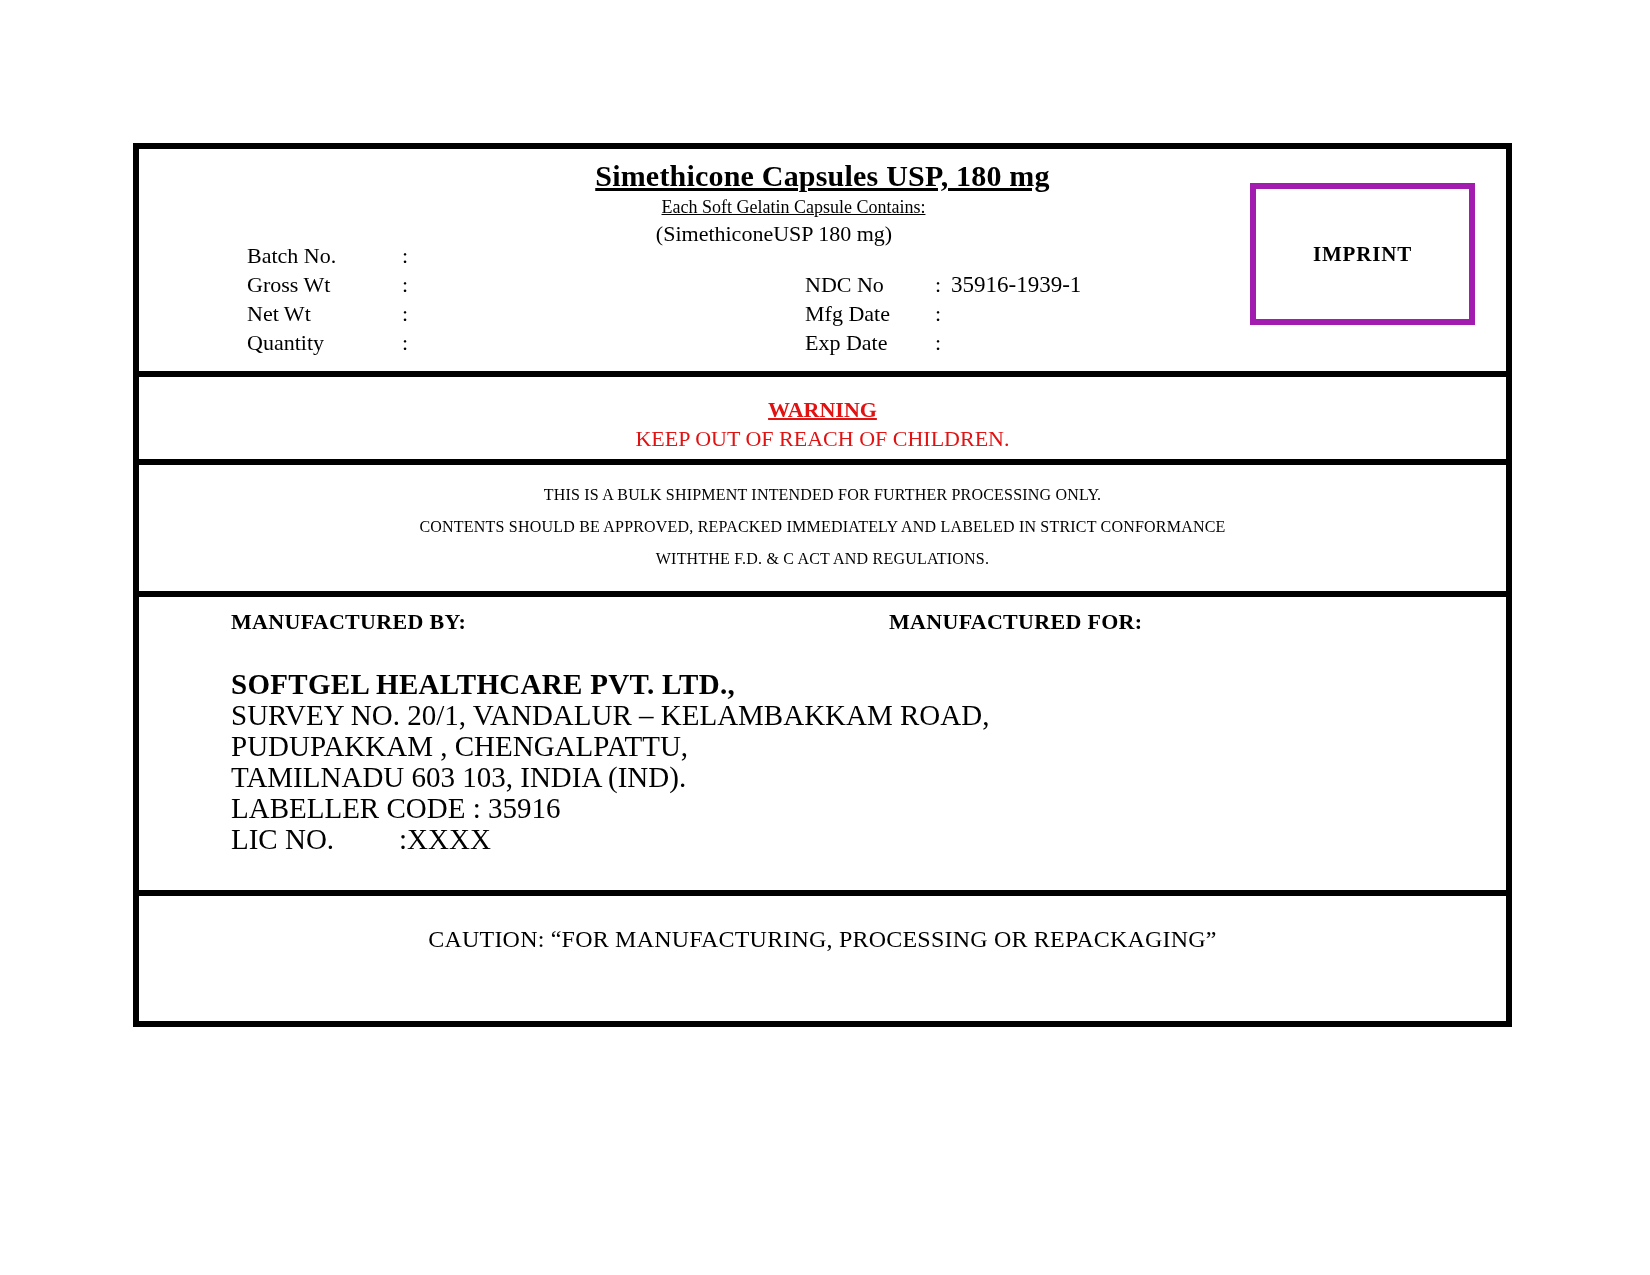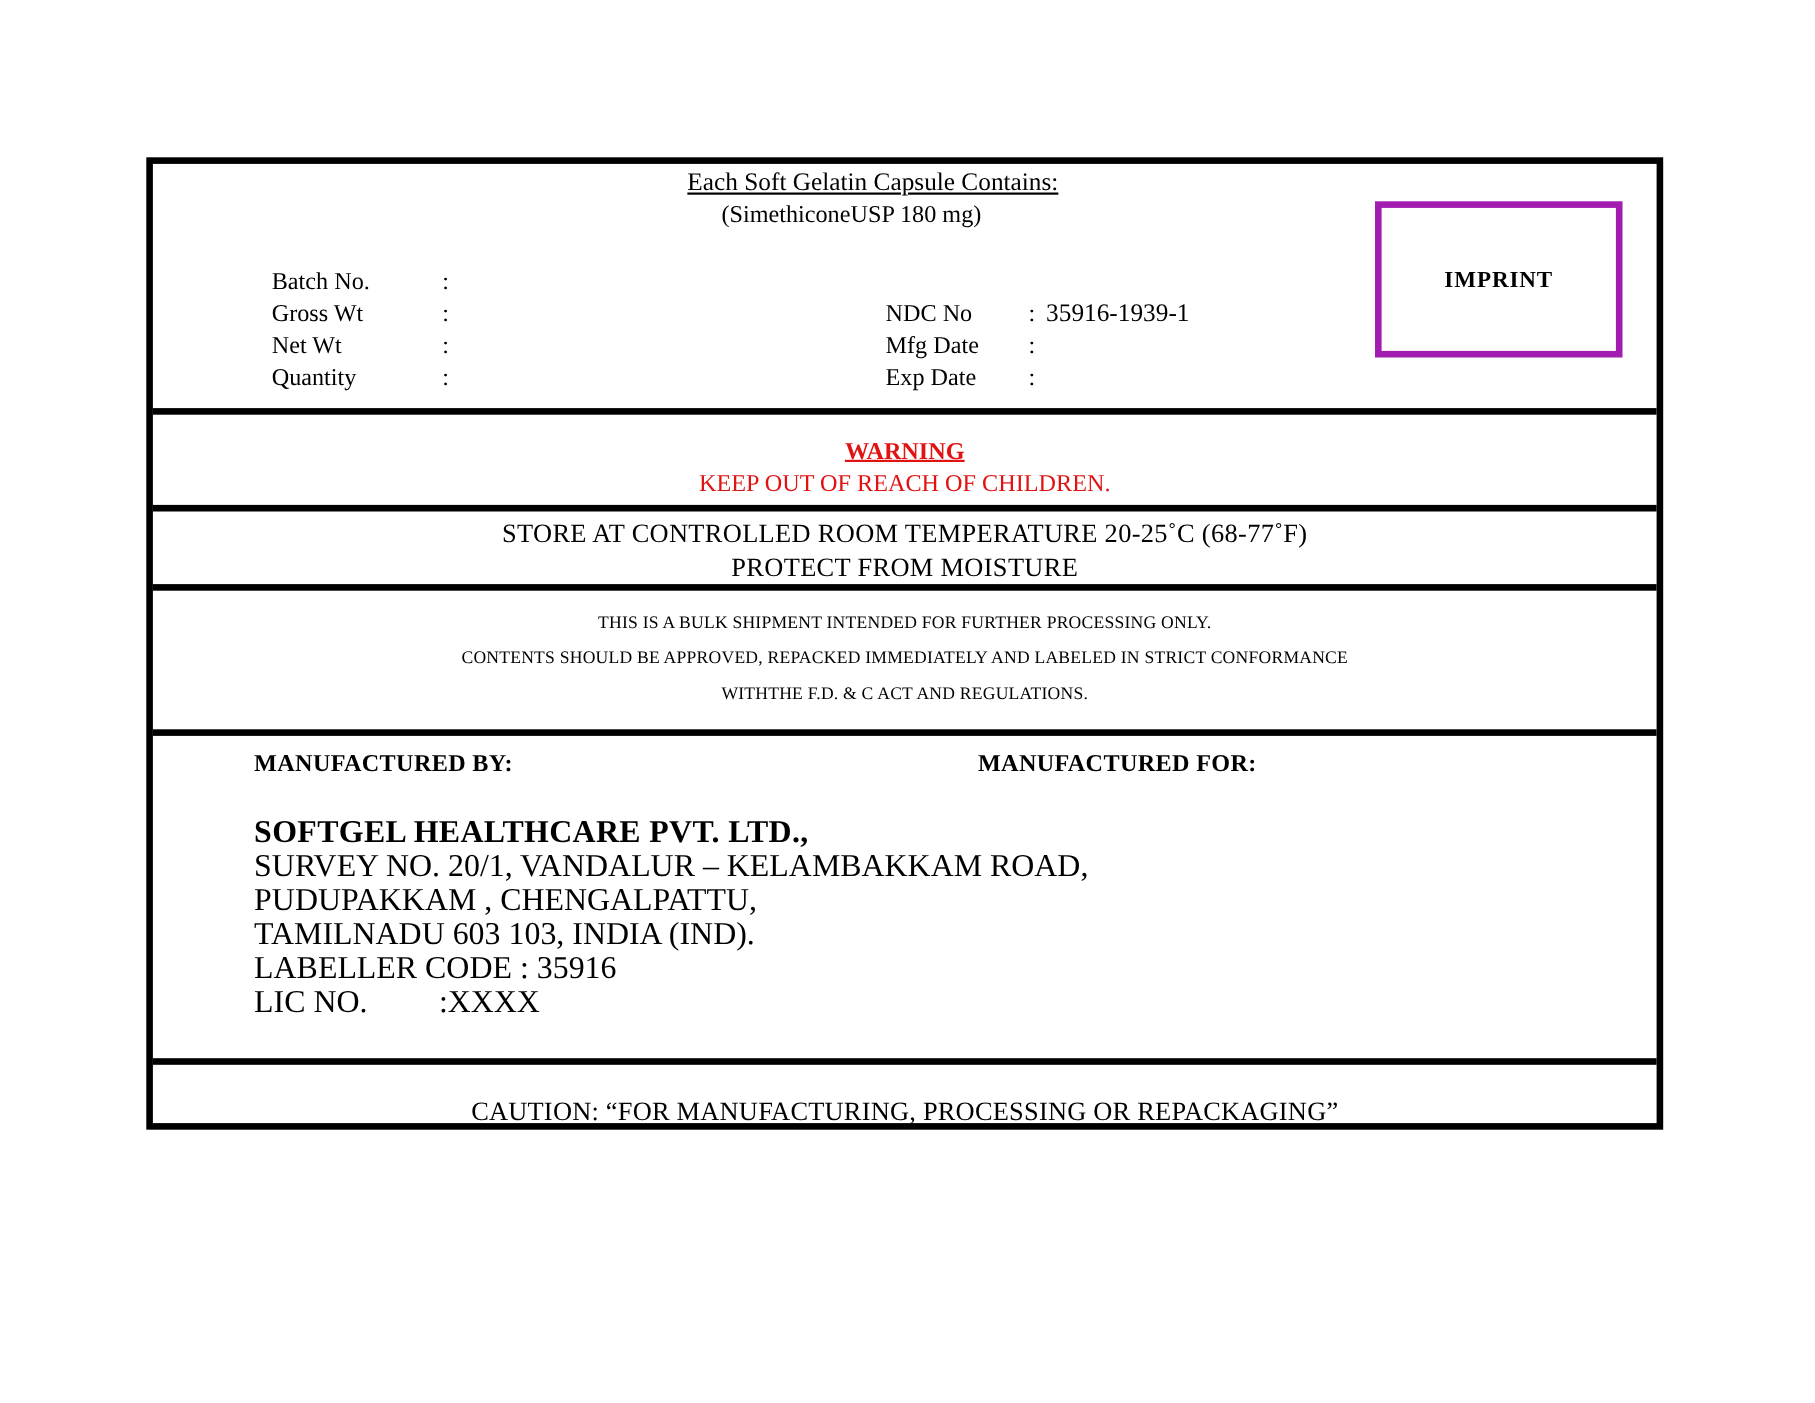--- a/index.html
+++ b/index.html
@@ -11,21 +11,21 @@
   .s1{height:228px;position:relative;}
   .s2{height:88px;text-align:center;padding-top:19px;}
   .s3{height:72px;text-align:center;padding-top:6px;}
   .s4{height:132px;text-align:center;padding-top:14px;}
   .s5{height:299px;position:relative;}
   .s6{height:53px;border-bottom:none;text-align:center;padding-top:12px;margin-top:18px;}
 
   .title-row{text-align:center;padding-top:10px;}
   .title{font-size:30px;font-weight:bold;text-decoration:underline;
          text-decoration-thickness:3px;letter-spacing:0.2px;}
-  .sub-row{text-align:center;padding-right:58px;margin-top:4px;font-size:23px;}
+  .sub-row{text-align:center;padding-right:58px;margin-top:4px;font-size:18px;}
   .sub-underline{text-decoration:underline;}
   .comp-row{text-align:center;padding-right:97px;margin-top:3px;font-size:22px;}
 
   .fields-left{position:absolute;left:108px;top:92px;font-size:22px;line-height:29px;}
   .fields-right{position:absolute;left:666px;top:121px;font-size:22px;line-height:29px;}
   .flabel{display:inline-block;width:155px;}
   .rlabel{display:inline-block;width:130px;}
   .fcolon{display:inline-block;width:16px;}
   .fvalue{font-size:23px;}
 
@@ -50,20 +50,23 @@
 
   .caution-line{font-size:24px;letter-spacing:0.2px;}
 </style>
 </head>
 <body>
 
 <div class="page">
   <div class="label">
 
     <div class="sec s1">
+      <div class="title-row">
+        <span class="title">Simethicone Capsules USP, 180 mg</span>
+      </div>
       <div class="sub-row">
         <span class="sub-underline">Each Soft Gelatin Capsule Contains:</span>
       </div>
       <div class="comp-row">
         <span>(SimethiconeUSP 180 mg)</span>
       </div>
 
       <div class="fields-left">
         <div>
           <span class="flabel">Batch No.</span><span class="fcolon">:</span>
@@ -94,24 +97,20 @@
       <div class="imprint-box">
         <span class="imprint-text">IMPRINT</span>
       </div>
     </div>
 
     <div class="sec s2">
       <div class="warn-head red">WARNING</div>
       <div class="warn-text red">KEEP OUT OF REACH OF CHILDREN.</div>
     </div>
 
-    <div class="sec s3">
-      <div class="store-line">STORE AT CONTROLLED ROOM TEMPERATURE 20-25˚C (68-77˚F)</div>
-      <div class="store-line">PROTECT FROM MOISTURE</div>
-    </div>
 
     <div class="sec s4">
       <div class="bulk-line">THIS IS A BULK SHIPMENT INTENDED FOR FURTHER PROCESSING ONLY.</div>
       <div class="bulk-line">CONTENTS SHOULD BE APPROVED, REPACKED IMMEDIATELY AND LABELED IN STRICT CONFORMANCE</div>
       <div class="bulk-line">WITHTHE F.D. &amp; C ACT AND REGULATIONS.</div>
     </div>
 
     <div class="sec s5">
       <div class="mfg-by">MANUFACTURED BY:</div>
       <div class="mfg-for">MANUFACTURED FOR:</div>

